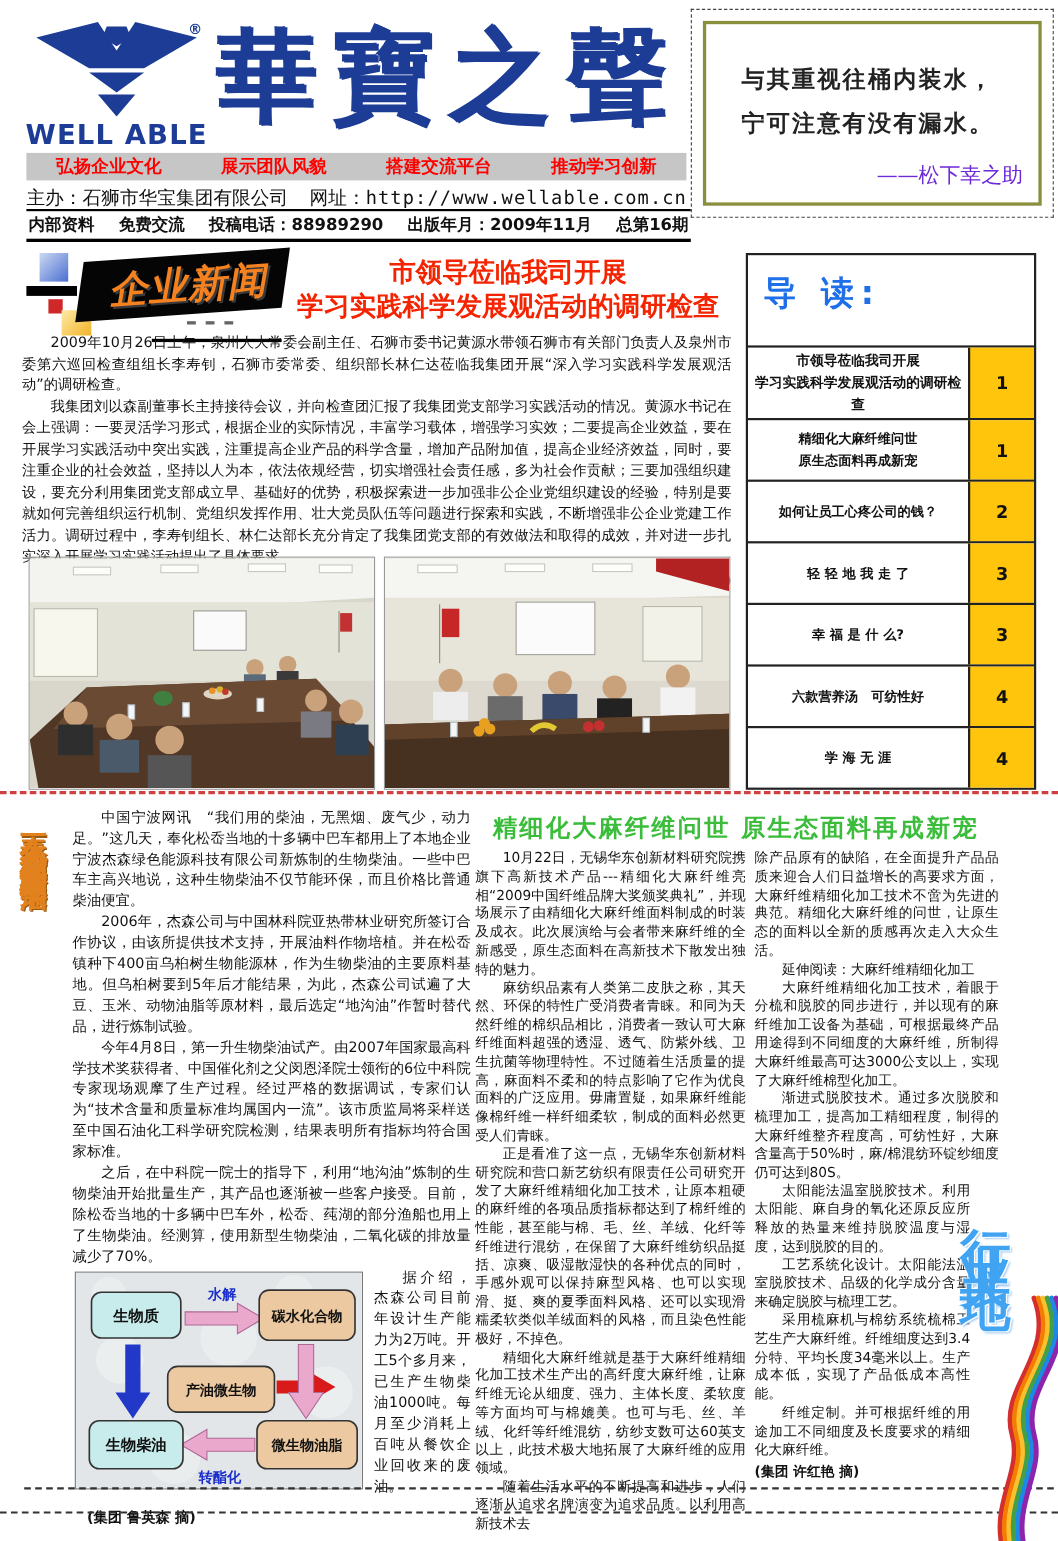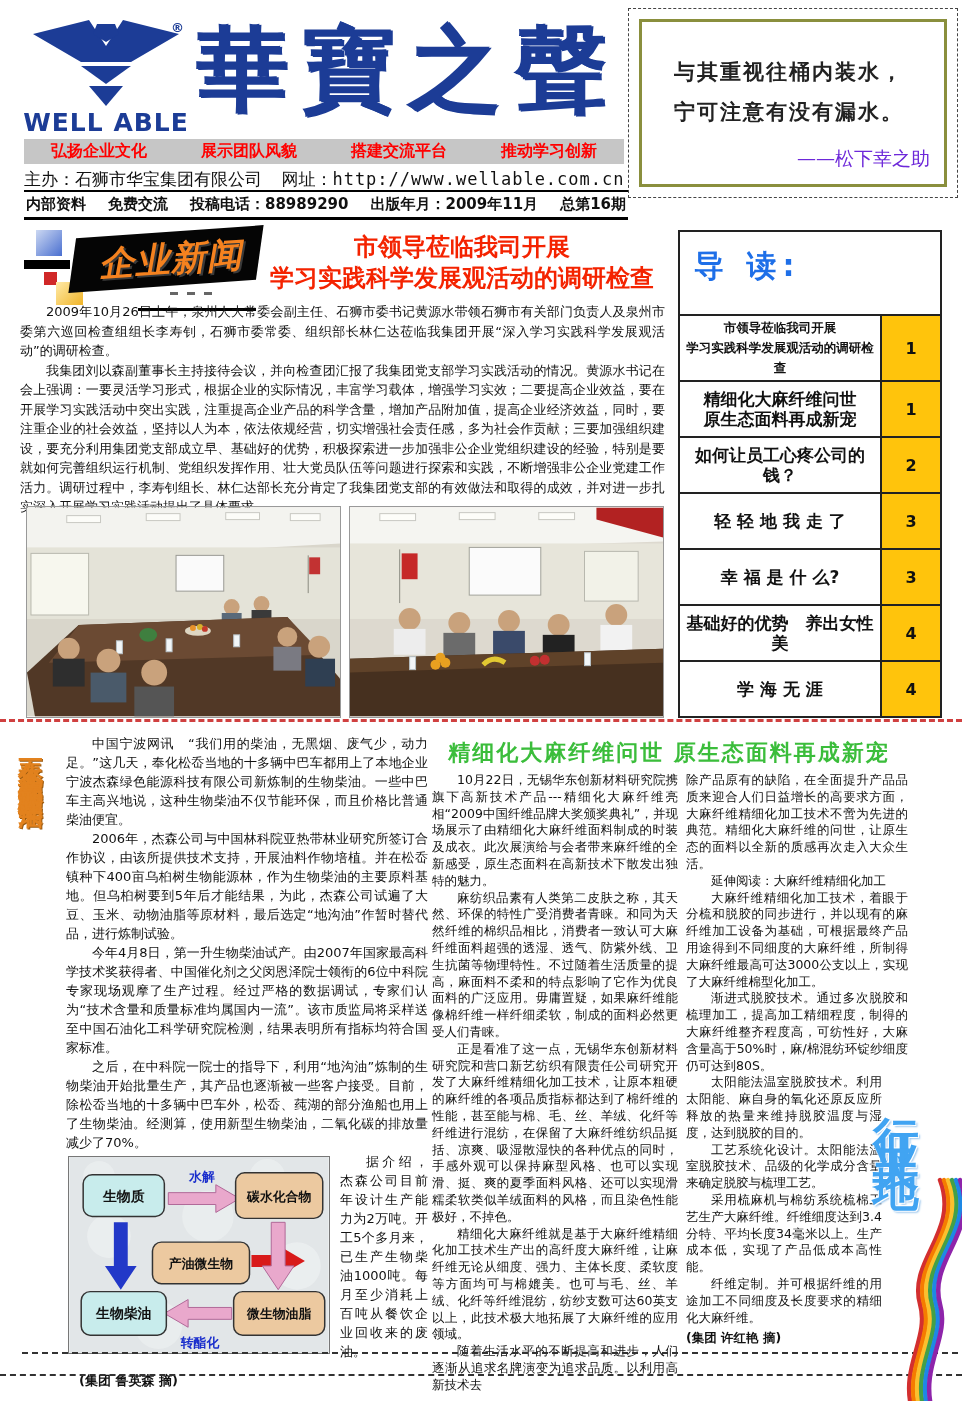--- a/index.html
+++ b/index.html
@@ -50,21 +50,21 @@
   .photos{position:absolute;left:26px;top:506px;width:638px;height:212px;display:flex;gap:8px;}
   .photo{border:1px solid #999;}
 
   
   .guide{position:absolute;left:678px;top:230px;width:264px;height:488px;border:2px solid #222;
          box-sizing:border-box;display:flex;flex-direction:column;background:#fff;}
   .guide-title{height:82px;box-sizing:border-box;padding:14px 0 0 14px;color:#1e6fe8;font-weight:bold;
                font-size:30px;letter-spacing:6px;border-radius:26px;}
   .guide-row{flex:1;display:flex;border-top:2px solid #222;}
   .g-title{flex:1;display:flex;align-items:center;justify-content:center;text-align:center;
-           font-weight:bold;font-size:17px;line-height:20px;white-space:pre-line;padding:2px 4px;}
+           font-weight:bold;font-size:12px;line-height:20px;white-space:pre-line;padding:2px 4px;}
   .g-page{width:58px;background:#ffc40c;border-left:2px solid #222;display:flex;align-items:center;
           justify-content:center;font-weight:bold;font-size:16px;}
 
   
   .divider-red{position:absolute;left:0;top:719px;width:962px;border-top:3px dashed #d04040;}
   .vert-left{position:absolute;left:14px;top:740px;height:420px;writing-mode:vertical-rl;text-orientation:upright;
              color:#e2821e;font-weight:bold;font-size:25px;letter-spacing:3px;
              font-family:"DejaVu Serif","Liberation Serif",serif;text-shadow:1px 1px 0 #9a5a10;}
   .bio-col{position:absolute;left:66px;top:734px;width:362px;height:614px;font-size:13px;line-height:19px;text-align:justify;}
   .bio-col p{margin:0;text-indent:2em;}
@@ -253,21 +253,21 @@
     </div>
     <div class="guide-row">
       <div class="g-title">轻 轻 地 我 走 了</div>
       <div class="g-page">3</div>
     </div>
     <div class="guide-row">
       <div class="g-title">幸 福 是 什 么?</div>
       <div class="g-page">3</div>
     </div>
     <div class="guide-row">
-      <div class="g-title">基础好的优势　养出女性美</div>
+      <div class="g-title">六款营养汤　可纺性好</div>
       <div class="g-page">4</div>
     </div>
     <div class="guide-row">
       <div class="g-title">学 海 无 涯</div>
       <div class="g-page">4</div>
     </div>
   </div>
 
   <div class="divider-red"></div>
 

